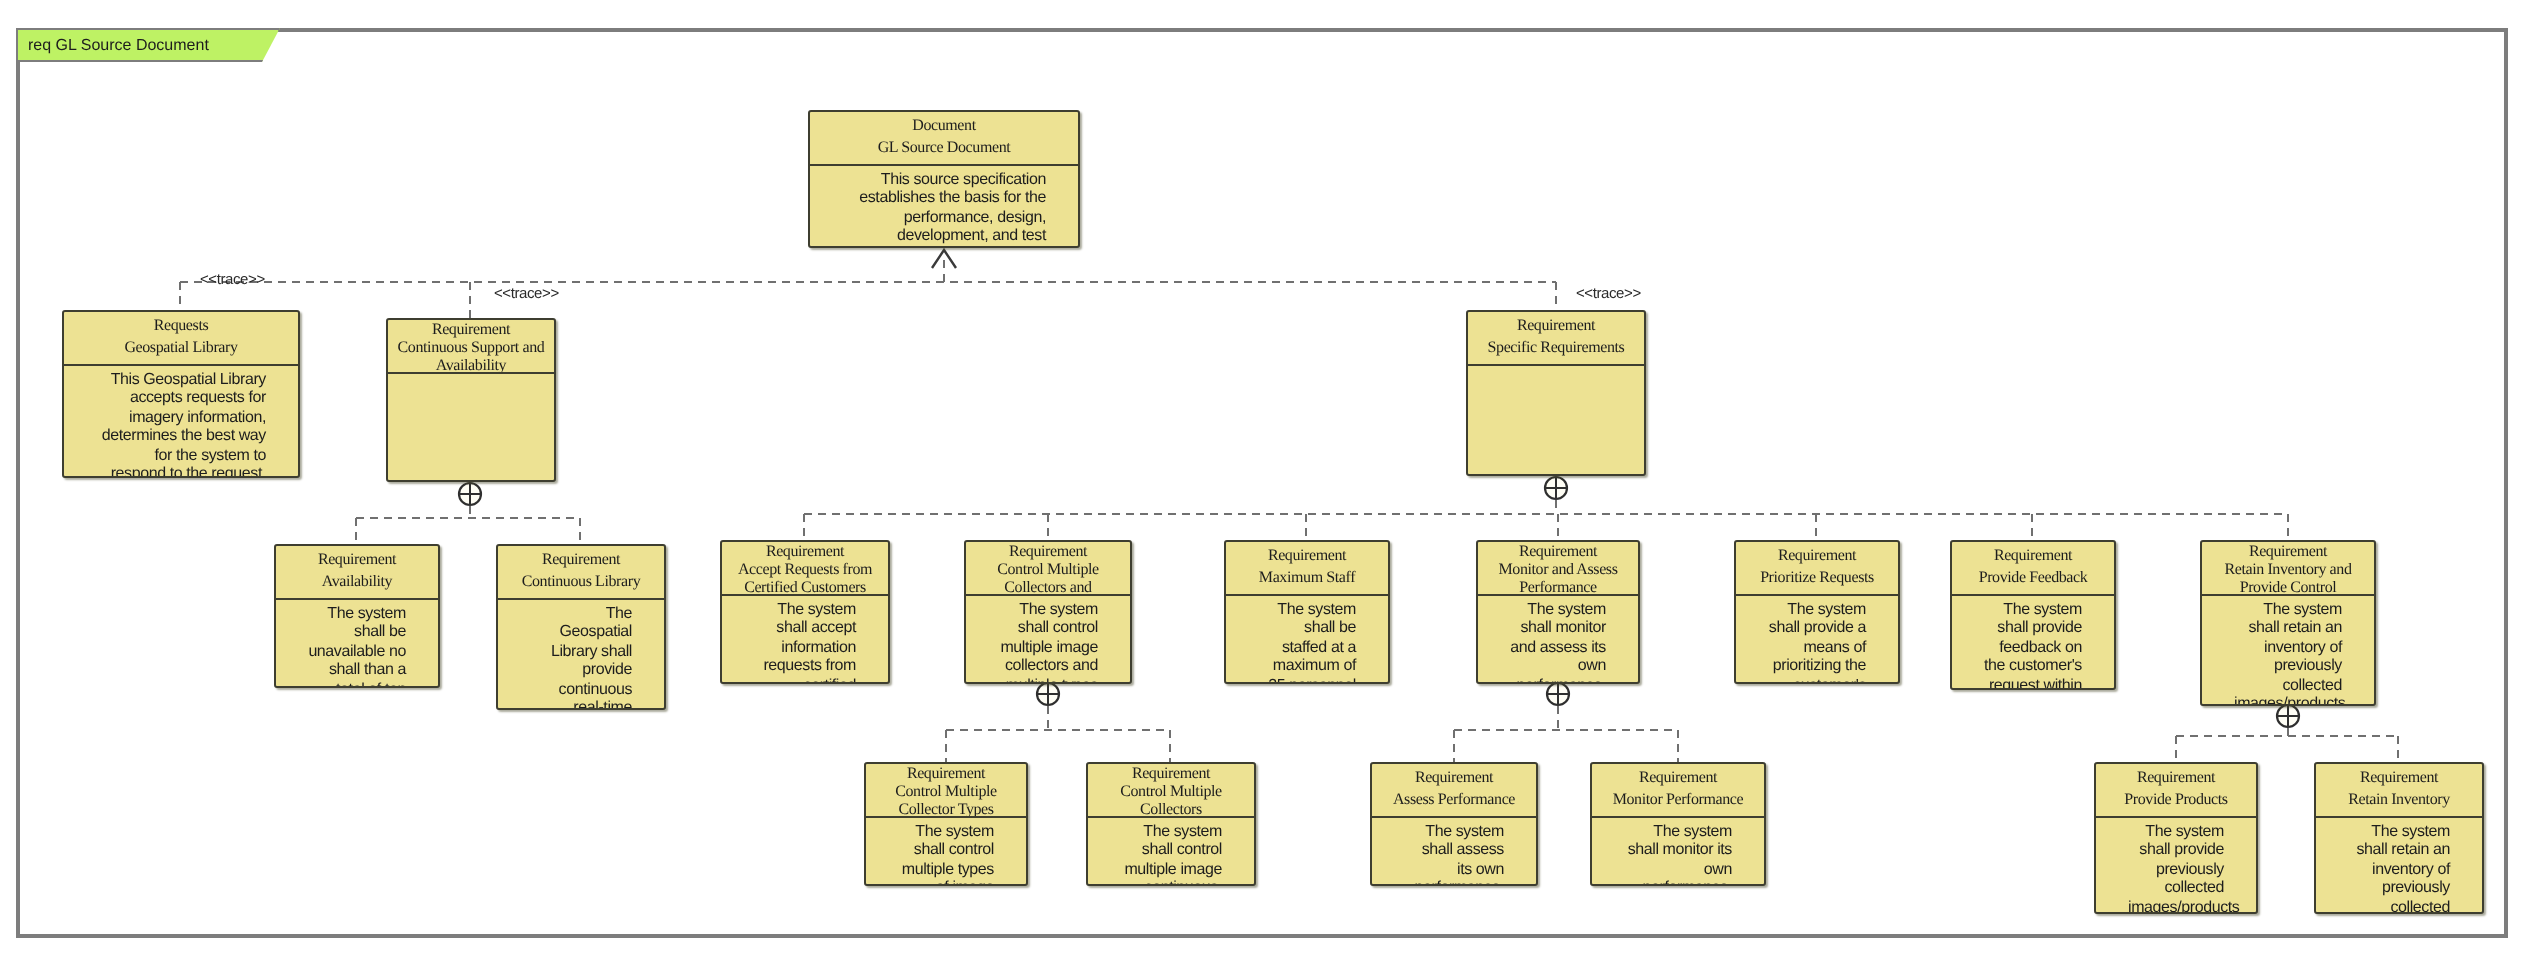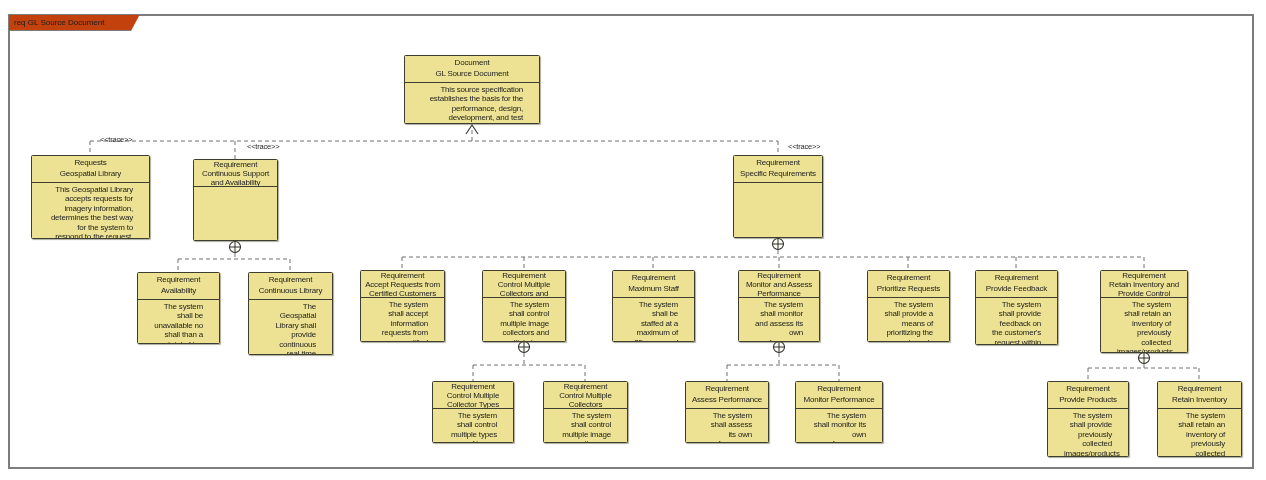--- a/index.html
+++ b/index.html
@@ -13,39 +13,39 @@
     width:1266px;height:480px;position:relative;background:#ffffff;
     font-family:"Liberation Sans","DejaVu Sans",sans-serif;color:#1d1d1d;
     overflow:hidden;
   }
   .frame{
     position:absolute;left:8px;top:14px;width:1246px;height:455px;
     border:2px solid var(--frame-border);background:#fff;box-sizing:border-box;
   }
   .frame-tab{
     position:absolute;left:8px;top:14px;width:132px;height:17px;
-    background:#c2410c;border:1.5px solid var(--frame-border);box-sizing:border-box;
+    background:#bef264;border:1.5px solid var(--frame-border);box-sizing:border-box;
     clip-path:polygon(0 0,100% 0,calc(100% - 9px) 100%,0 100%);
     font-size:8px;line-height:15px;padding-left:5px;white-space:nowrap;
   }
   svg.wires{position:absolute;left:0;top:0;pointer-events:none;}
   .dash{stroke:var(--connector);stroke-width:1;fill:none;stroke-dasharray:4 3;}
   .solid{stroke:#3a3a3a;stroke-width:1.2;fill:none;}
   .xh-circle{fill:#fffef5;stroke:#2f2f2f;stroke-width:1.1;}
   .xh-cross{stroke:#2f2f2f;stroke-width:1;fill:none;}
   .node{
     position:absolute;background:var(--node-fill);
     border:1.6px solid var(--node-border);border-radius:1.5px;
     box-sizing:border-box;box-shadow:1px 1px 1px rgba(70,70,40,.45);
   }
   .node-head{
     height:27px;border-bottom:1.3px solid var(--node-border);
     display:flex;flex-direction:column;justify-content:space-evenly;
     text-align:center;font-size:8px;line-height:8.8px;padding:1px 2px;box-sizing:border-box;
-    letter-spacing:-0.2px;overflow:hidden;
+    letter-spacing:-0.2px;overflow:hidden;font-family:Liberation Serif, serif;
   }
   .node-body{
     font-size:8px;line-height:9.4px;letter-spacing:-0.2px;
     padding:2px 16px;text-align:right;overflow:hidden;
     height:calc(100% - 27px);box-sizing:border-box;
   }
   .trace-label{
     position:absolute;font-size:7.5px;letter-spacing:-0.2px;color:#2a2a2a;white-space:nowrap;
   }
 </style>

